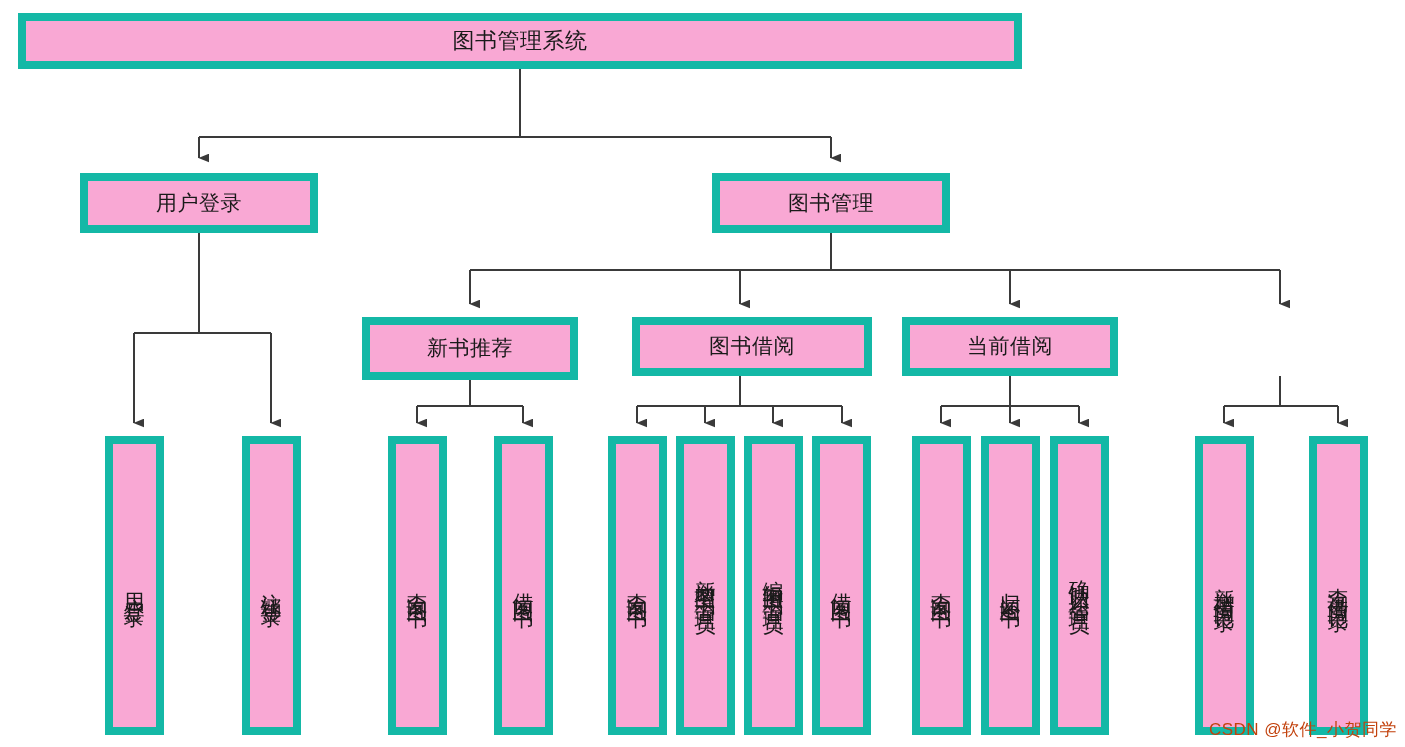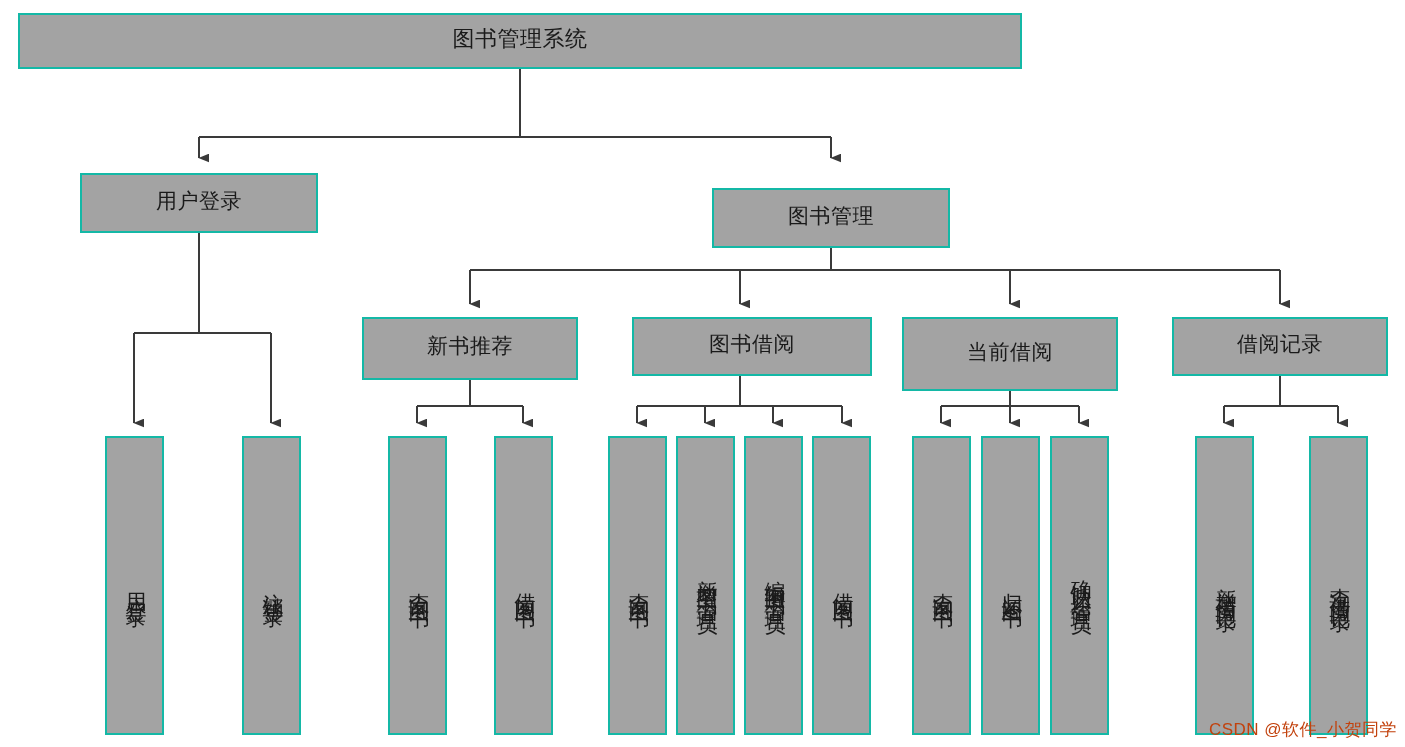--- a/index.html
+++ b/index.html
@@ -22,27 +22,26 @@
     position: absolute;
     left: 0;
     top: 0;
     width: 1405px;
     height: 747px;
     pointer-events: none;
   }
   .node {
     position: absolute;
     box-sizing: border-box;
-    background: #a3a3a3;
-    border: 2px solid #14b8a6;
+    background: #f9a8d4;
+    border: 8px solid #14b8a6;
     display: flex;
     align-items: center;
     justify-content: center;
     color: #1a1a1a;
-    font-family: Liberation Mono, monospace;
   }
   .node-label {
     display: block;
     text-align: center;
     line-height: 1.18;
     color: #1a1a1a;
     white-space: nowrap;
   }
   .node.horizontal .node-label {
     font-size: 21px;
@@ -129,35 +128,32 @@
     </g>
   </svg>
 
   <div class="node horizontal root" style="left:18px; top:13px; width:1004px; height:56px;">
     <span class="node-label">图书管理系统</span>
   </div>
 
   <div class="node horizontal" style="left:80px; top:173px; width:238px; height:60px;">
     <span class="node-label">用户登录</span>
   </div>
-  <div class="node horizontal" style="left:712px; top:173px; width:238px; height:60px;margin-top:15px;">
+  <div class="node horizontal" style="left:712px; top:173px; width:238px; height:60px;">
     <span class="node-label">图书管理</span>
   </div>
 
   <div class="node horizontal" style="left:362px; top:317px; width:216px; height:63px;">
     <span class="node-label">新书推荐</span>
   </div>
   <div class="node horizontal" style="left:632px; top:317px; width:240px; height:59px;">
     <span class="node-label">图书借阅</span>
   </div>
-  <div class="node horizontal" style="left:902px; top:317px; width:216px; height:74px;">
+  <div class="node horizontal" style="left:902px; top:317px; width:216px; height:59px;">
     <span class="node-label">当前借阅</span>
-  </div>
-  <div class="node horizontal" style="left:1172px; top:317px; width:216px; height:59px;">
-    <span class="node-label">借阅记录</span>
   </div>
 
   <div class="node vertical" style="left:105px; top:436px; width:59px; height:299px;">
     <span class="node-label">用户登录</span>
   </div>
   <div class="node vertical" style="left:242px; top:436px; width:59px; height:299px;">
     <span class="node-label">注销登录</span>
   </div>
 
   <div class="node vertical" style="left:388px; top:436px; width:59px; height:299px;">

